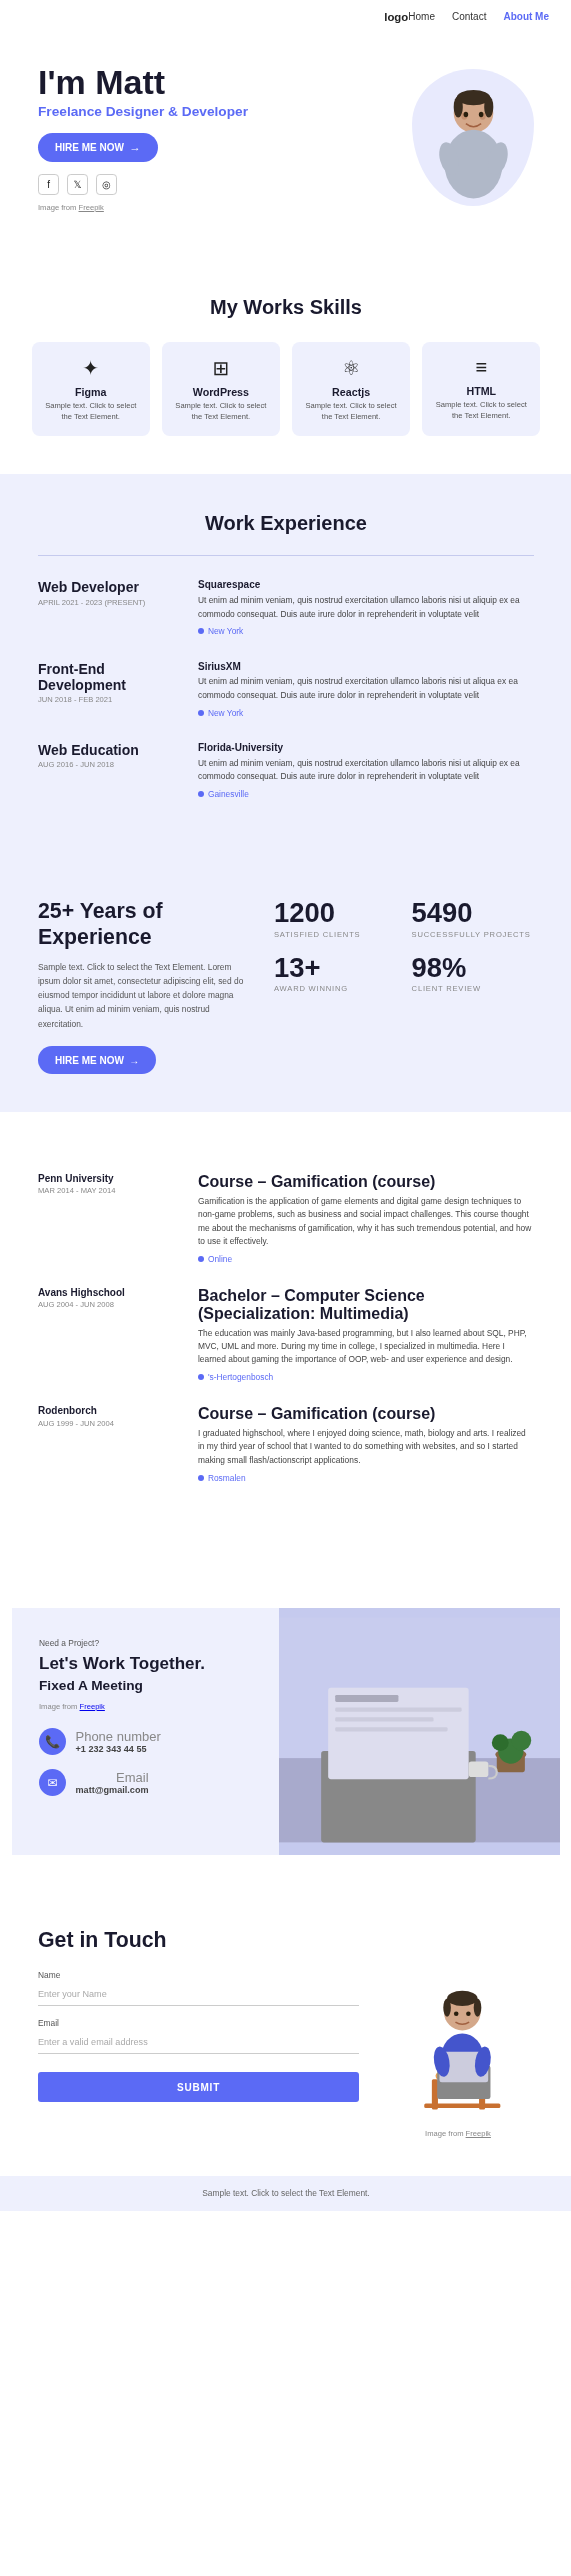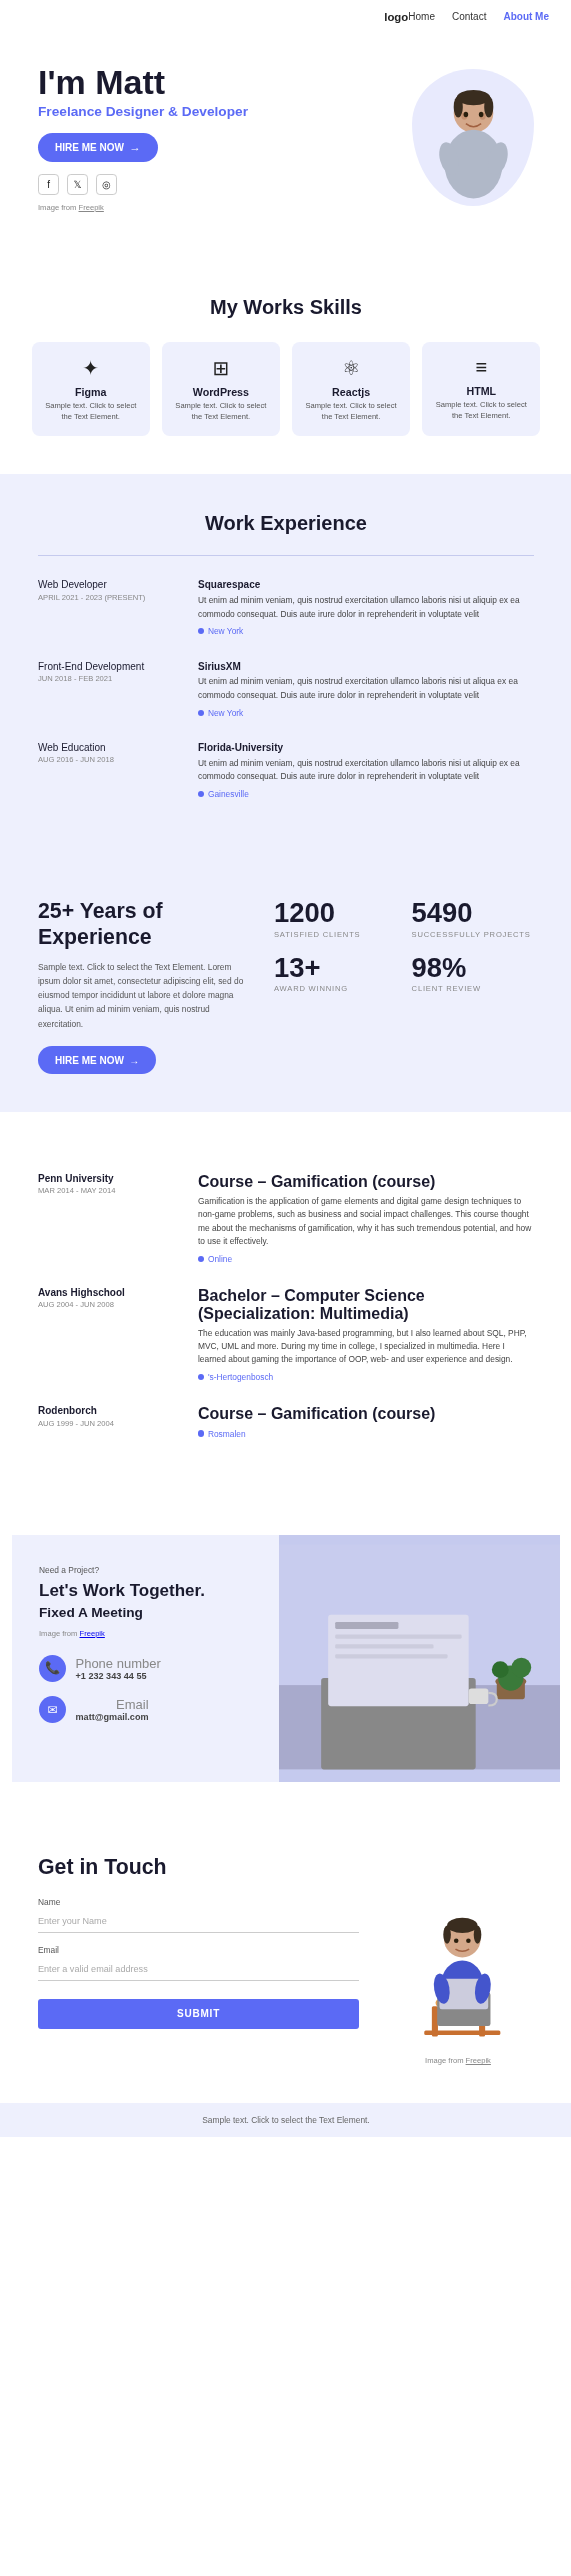--- a/index.html
+++ b/index.html
@@ -34,21 +34,21 @@
     .skill-card { background: #eef0fd; border-radius: 7.6px; padding: 13.7px 10.7px; width: 118px; text-align: center; }
     .skill-icon { font-size: 20px; margin-bottom: 6.1px; }
     .skill-name { font-size: 10.7px; font-weight: 700; color: #1a1a2e; margin-bottom: 3.8px; }
     .skill-desc { font-size: 7.6px; color: #555; line-height: 1.4; }
 
     
     .work-exp-section { background: #eef0fd; padding: 38px 38px; }
     .work-exp-section .section-title { border-bottom: 1.5px solid #c5caee; padding-bottom: 20px; }
     .work-row { display: flex; gap: 23px; margin-bottom: 24.4px; }
     .work-left { flex: 0 0 137px; }
-    .work-title { font-size: 10px; font-weight: 400; color: #1a1a2e; }
+    .work-title { font-size: 14px; font-weight: 700; color: #1a1a2e; }
     .work-date { font-size: 7.6px; color: #888; margin-top: 2.3px; }
     .work-right { flex: 1; }
     .work-company { font-size: 10px; font-weight: 700; color: #1a1a2e; margin-bottom: 3.8px; }
     .work-desc { font-size: 8.4px; color: #444; line-height: 1.6; }
     .work-location { display: flex; align-items: center; gap: 3.8px; font-size: 8.4px; color: #5b6af5; margin-top: 5.3px; }
     .location-dot { width: 6.1px; height: 6.1px; background: #5b6af5; border-radius: 50%; }
 
     
     .stats-section { background: #eef0fd; padding: 38px 38px; display: flex; gap: 23px; align-items: flex-start; }
     .stats-left { flex: 0 0 213px; }
@@ -65,21 +65,21 @@
     .edu-row { display: flex; gap: 23px; margin-bottom: 23px; }
     .edu-left { flex: 0 0 137px; }
     .edu-school { font-size: 10px; font-weight: 700; color: #1a1a2e; }
     .edu-date { font-size: 7.6px; color: #888; margin-top: 2.3px; }
     .edu-right { flex: 1; }
     .edu-course { font-size: 16px; font-weight: 700; color: #1a1a2e; margin-bottom: 3.8px; }
     .edu-desc { font-size: 8.4px; color: #444; line-height: 1.6; }
     .edu-location { display: flex; align-items: center; gap: 3.8px; font-size: 8.4px; color: #5b6af5; margin-top: 5.3px; }
 
     
-    .cta-section { background: #fff; padding: 12px; display: flex; }
+    .cta-section { background: #fff; padding: 12px; display: flex; margin-top: 29px; }
     .cta-left { flex: 0 0 267px; background: #eef0fd; padding: 30.5px 27px; }
     .cta-pretitle { font-size: 8.4px; color: #555; margin-bottom: 4.6px; }
     .cta-title { font-size: 17px; font-weight: 800; color: #1a1a2e; line-height: 1.3; margin-bottom: 3px; }
     .cta-subtitle { font-size: 13.7px; font-weight: 700; color: #1a1a2e; margin-bottom: 9.1px; }
     .cta-credit { font-size: 7.6px; color: #888; margin-bottom: 17px; }
     .cta-contact-item { display: flex; align-items: center; gap: 9.1px; margin-bottom: 13.7px; }
     .cta-contact-icon { width: 27.4px; height: 27.4px; border-radius: 50%; background: #5b6af5; display: flex; align-items: center; justify-content: center; color: #fff; font-size: 12.2px; flex-shrink: 0; }
     .cta-contact-label { font-size: 13px; color: #888; text-align: right; }
     .cta-contact-value { font-size: 9.1px; color: #444; font-weight: 600; }
     .cta-right { flex: 1; background: #c5caee; position: relative; overflow: hidden; }
@@ -298,20 +298,21 @@
     </div>
   </div>
 
   <div class="edu-row">
     <div class="edu-left">
       <div class="edu-school">Rodenborch</div>
       <div class="edu-date">AUG 1999 - JUN 2004</div>
     </div>
     <div class="edu-right">
       <div class="edu-course">Course – Gamification (course)</div>
+      <div class="edu-desc">I graduated highschool, where I enjoyed doing science, math, biology and arts. I realized in my third year of school that I wanted to do something with websites, and so I started making small flash/actionscript applications.</div>
       <div class="edu-location">
         <span class="location-dot"></span>
         <span>Rosmalen</span>
       </div>
     </div>
   </div>
 </section>
 
 <div style="height:23px; background:#fff;"></div>
 

